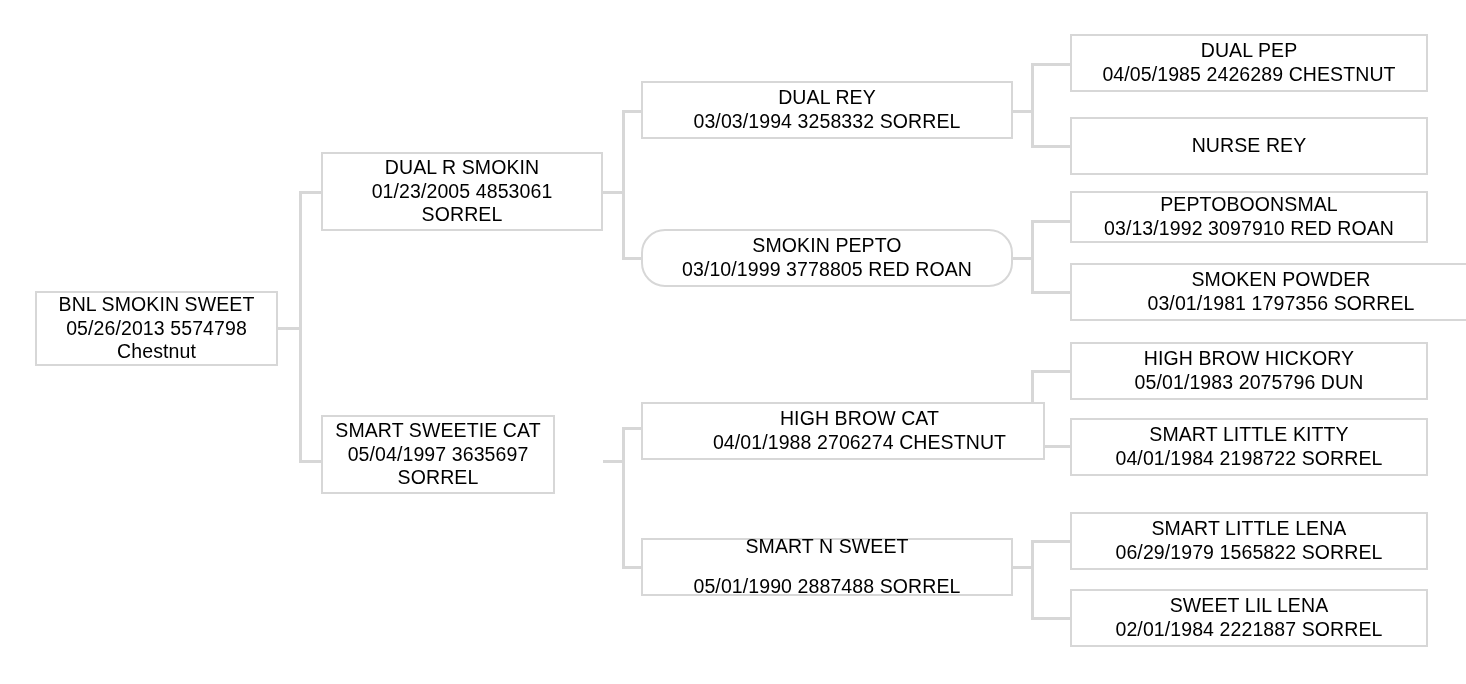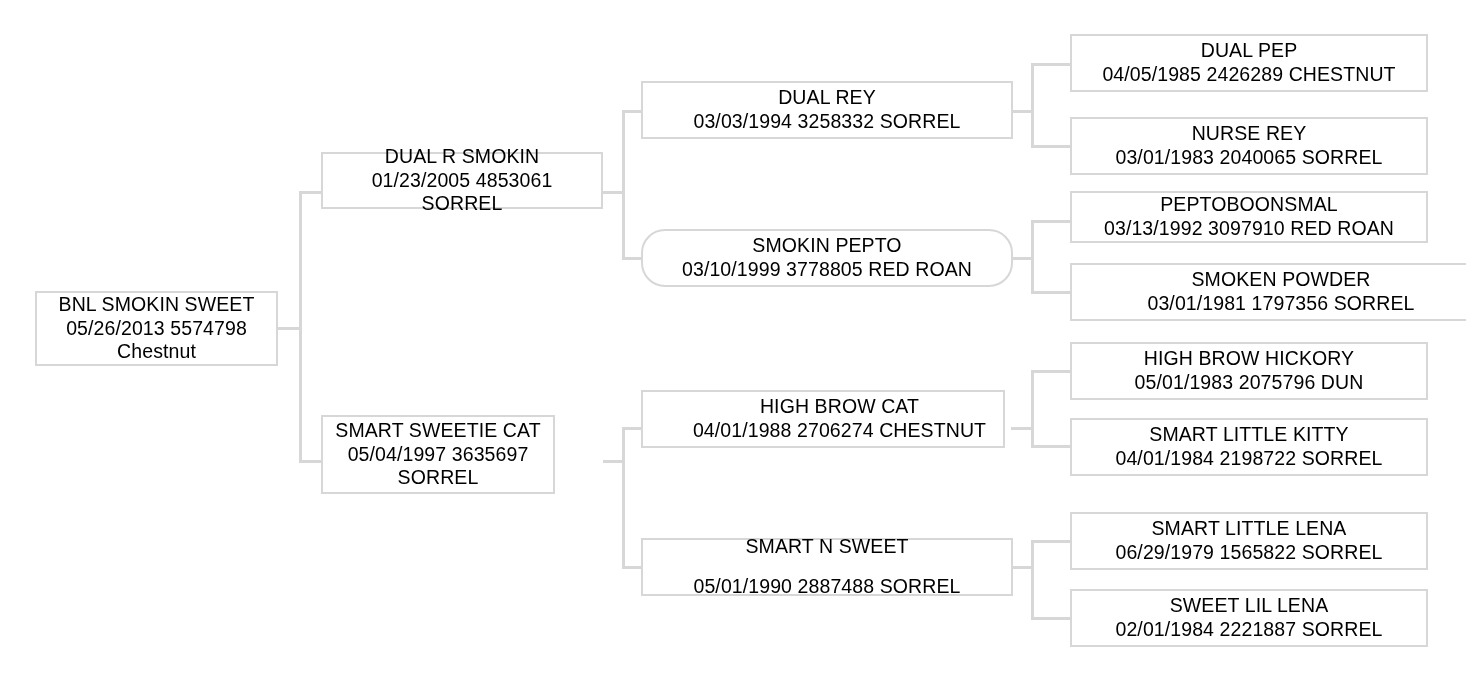--- a/index.html
+++ b/index.html
@@ -100,21 +100,21 @@
   <div class="conn-v" style="left:1031px; top:540px; height:78px;"></div>
   <div class="conn-h" style="left:1031px; top:540px; width:40px;"></div>
   <div class="conn-h" style="left:1031px; top:617px; width:40px;"></div>
 
   <div class="node-box" style="left:35px; top:291px; width:243px; height:75px;">
     <div class="node-name">BNL SMOKIN SWEET</div>
     <div class="node-detail">05/26/2013 5574798</div>
     <div class="node-color">Chestnut</div>
   </div>
 
-  <div class="node-box" style="left:321px; top:152px; width:282px; height:57px;">
+  <div class="node-box" style="left:321px; top:152px; width:282px; height:79px;">
     <div class="node-name">DUAL R SMOKIN</div>
     <div class="node-detail">01/23/2005 4853061</div>
     <div class="node-color">SORREL</div>
   </div>
 
   <div class="node-box" style="left:321px; top:415px; width:234px; height:79px;">
     <div class="node-name">SMART SWEETIE CAT</div>
     <div class="node-detail">05/04/1997 3635697</div>
     <div class="node-color">SORREL</div>
   </div>
@@ -122,38 +122,37 @@
   <div class="node-box" style="left:641px; top:81px; width:372px; height:58px;">
     <div class="node-name">DUAL REY</div>
     <div class="node-detail">03/03/1994 3258332 SORREL</div>
   </div>
 
   <div class="node-box" style="left:641px; top:229px; width:372px; height:58px;border-radius:24px;">
     <div class="node-name">SMOKIN PEPTO</div>
     <div class="node-detail">03/10/1999 3778805 RED ROAN</div>
   </div>
 
-  <div class="node-box" style="left:641px; top:390px; width:364px; height:58px;padding-left:33px;">
+  <div class="node-box" style="left:641px; top:402px; width:404px; height:58px;padding-left:33px;">
     <div class="node-name">HIGH BROW CAT</div>
     <div class="node-detail">04/01/1988 2706274 CHESTNUT</div>
   </div>
 
   <div class="node-box" style="left:641px; top:538px; width:372px; height:58px;gap:16px;">
     <div class="node-name">SMART N SWEET</div>
     <div class="node-detail">05/01/1990 2887488 SORREL</div>
   </div>
 
   <div class="node-box" style="left:1070px; top:34px; width:358px; height:58px;">
     <div class="node-name">DUAL PEP</div>
     <div class="node-detail">04/05/1985 2426289 CHESTNUT</div>
   </div>
 
   <div class="node-box" style="left:1070px; top:117px; width:358px; height:58px;">
     <div class="node-name">NURSE REY</div>
-    <div class="node-detail">03/01/1983 2040065 SORREL</div>
   </div>
 
   <div class="node-box" style="left:1070px; top:191px; width:358px; height:52px;">
     <div class="node-name">PEPTOBOONSMAL</div>
     <div class="node-detail">03/13/1992 3097910 RED ROAN</div>
   </div>
 
   <div class="node-box" style="left:1070px; top:263px; width:422px; height:58px;">
     <div class="node-name">SMOKEN POWDER</div>
     <div class="node-detail">03/01/1981 1797356 SORREL</div>

